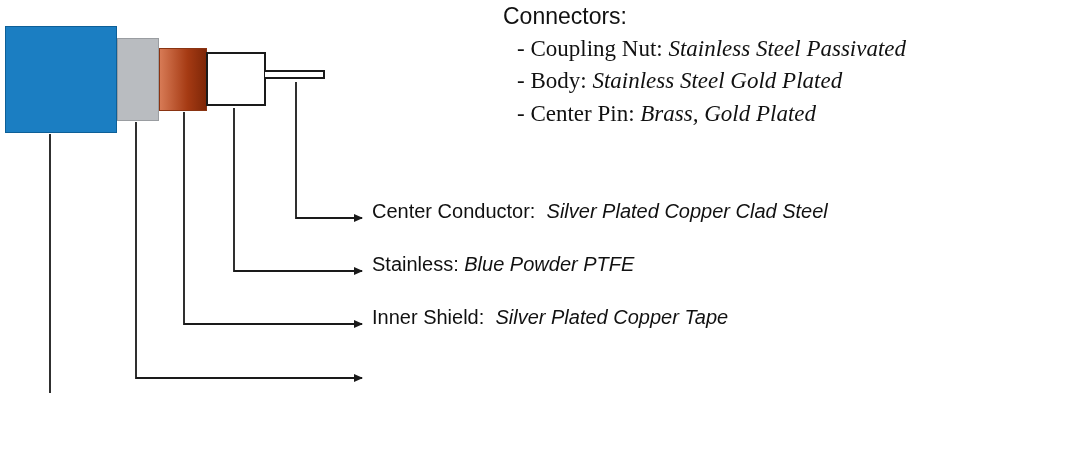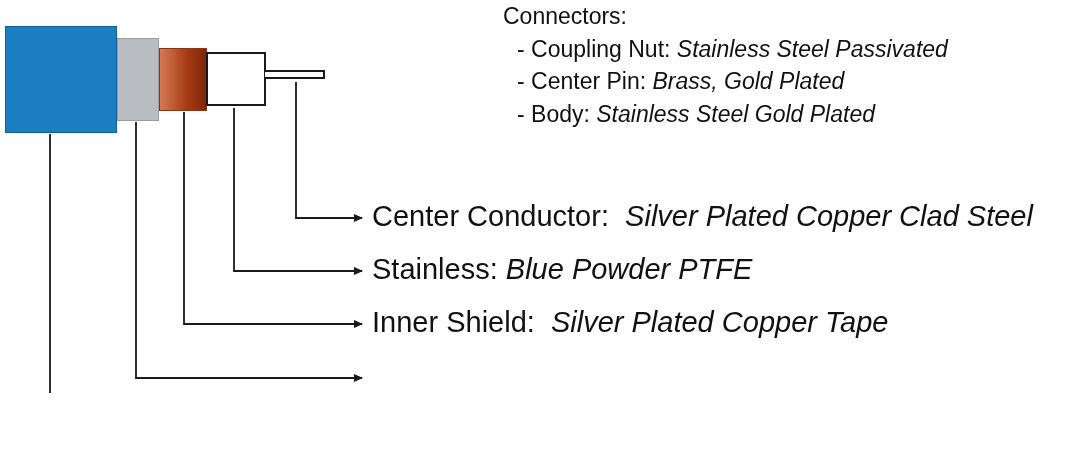--- a/index.html
+++ b/index.html
@@ -69,39 +69,39 @@
     position: absolute;
     left: 0;
     top: 0;
     width: 1080px;
     height: 455px;
   }
 
   
   .callout {
     position: absolute;
-    font-size: 29px;
+    font-size: 20px;
     color: #111111;
     white-space: nowrap;
     line-height: 1.15;
   }
   .callout .lbl { font-style: normal; }
   .callout .val { font-style: italic; }
 
   #connectors-block {
     position: absolute;
     left: 503px;
     top: 0px;
     font-size: 23px;
     color: #111111;
     line-height: 1.42;
     white-space: nowrap;
   }
   #connectors-block .head { font-style: normal; }
-  #connectors-block .row { padding-left: 14px; }
+  #connectors-block .row { padding-left: 14px; font-family: Liberation Serif, serif; }
   #connectors-block .row .lbl { font-style: normal; }
   #connectors-block .row .val { font-style: italic; }
 
   #cc-text   { left: 372px; top: 200px; }
   #diel-text { left: 372px; top: 253px; }
   #is-text   { left: 372px; top: 306px; }
   #os-text   { left: 372px; top: 360px; }
   #jk-text   { left: 372px; top: 414px; }
 </style>
 </head>
@@ -135,26 +135,26 @@
     </g>
   </svg>
 
   <div id="connectors-block">
     <div class="head">Connectors:</div>
     <div class="row">
       <span class="lbl">- Coupling Nut:</span>
       <span class="val">Stainless Steel Passivated</span>
     </div>
     <div class="row">
+      <span class="lbl">- Body:</span>
+      <span class="val">Stainless Steel Gold Plated</span>
+    </div>
+    <div class="row">
       <span class="lbl">- Center Pin:</span>
       <span class="val">Brass, Gold Plated</span>
-    </div>
-    <div class="row">
-      <span class="lbl">- Body:</span>
-      <span class="val">Stainless Steel Gold Plated</span>
     </div>
   </div>
 
   <div class="callout" id="cc-text">
     <span class="lbl">Center Conductor:</span>
     &nbsp;<span class="val">Silver Plated Copper Clad Steel</span>
   </div>
 
   <div class="callout" id="diel-text">
     <span class="lbl">Stainless:</span>

